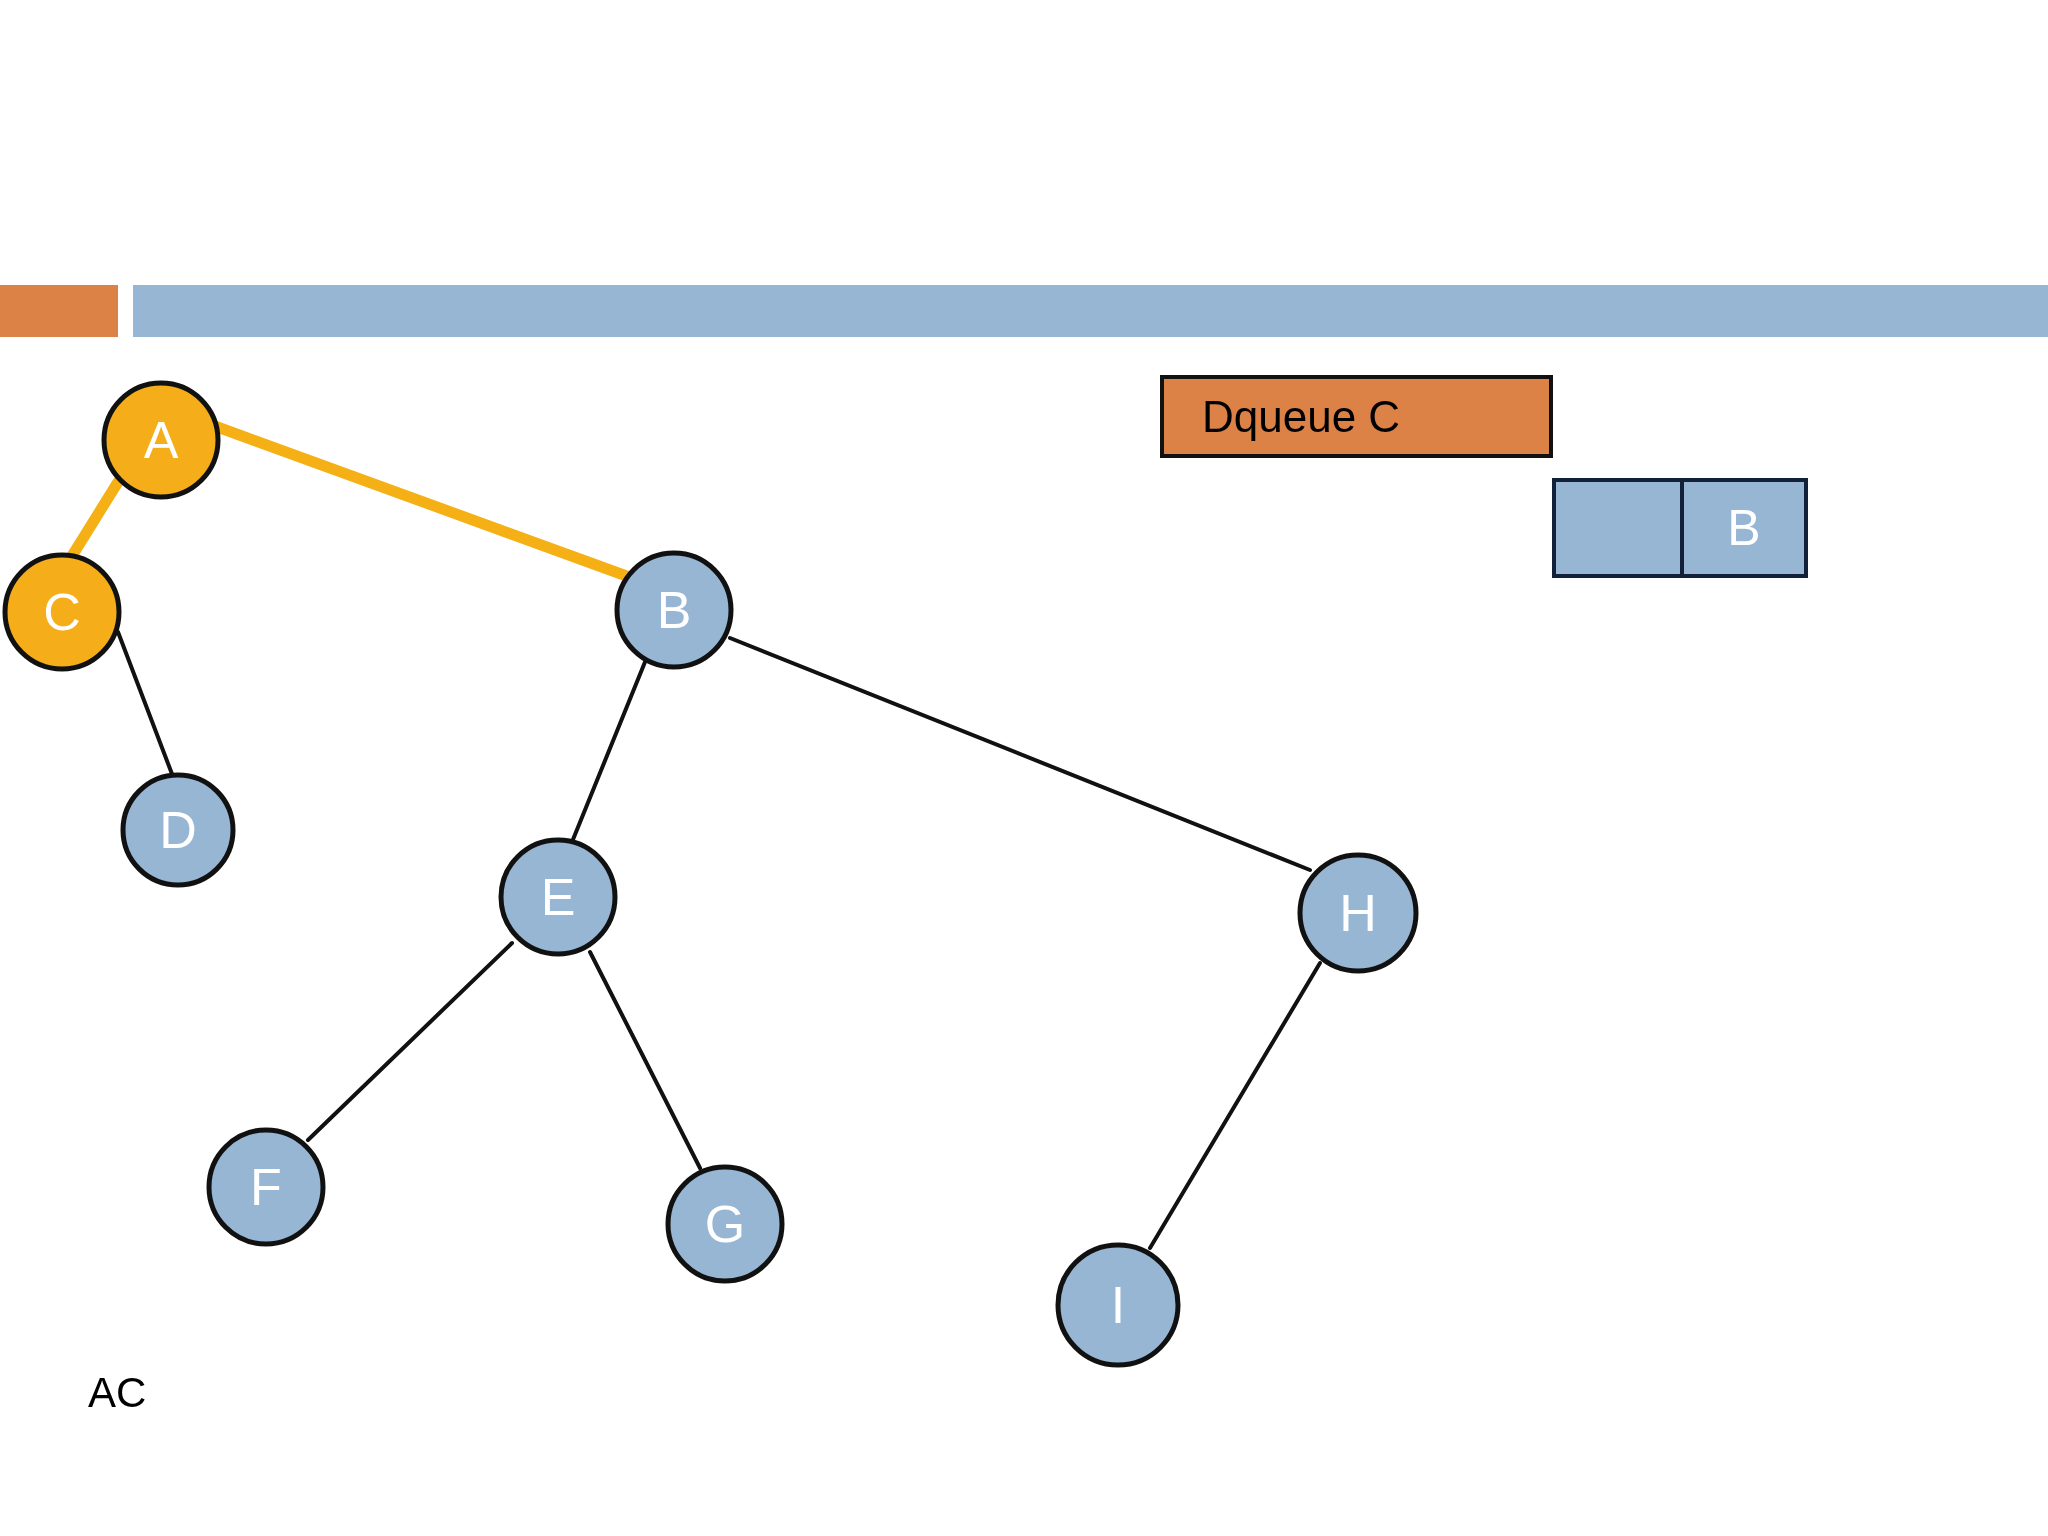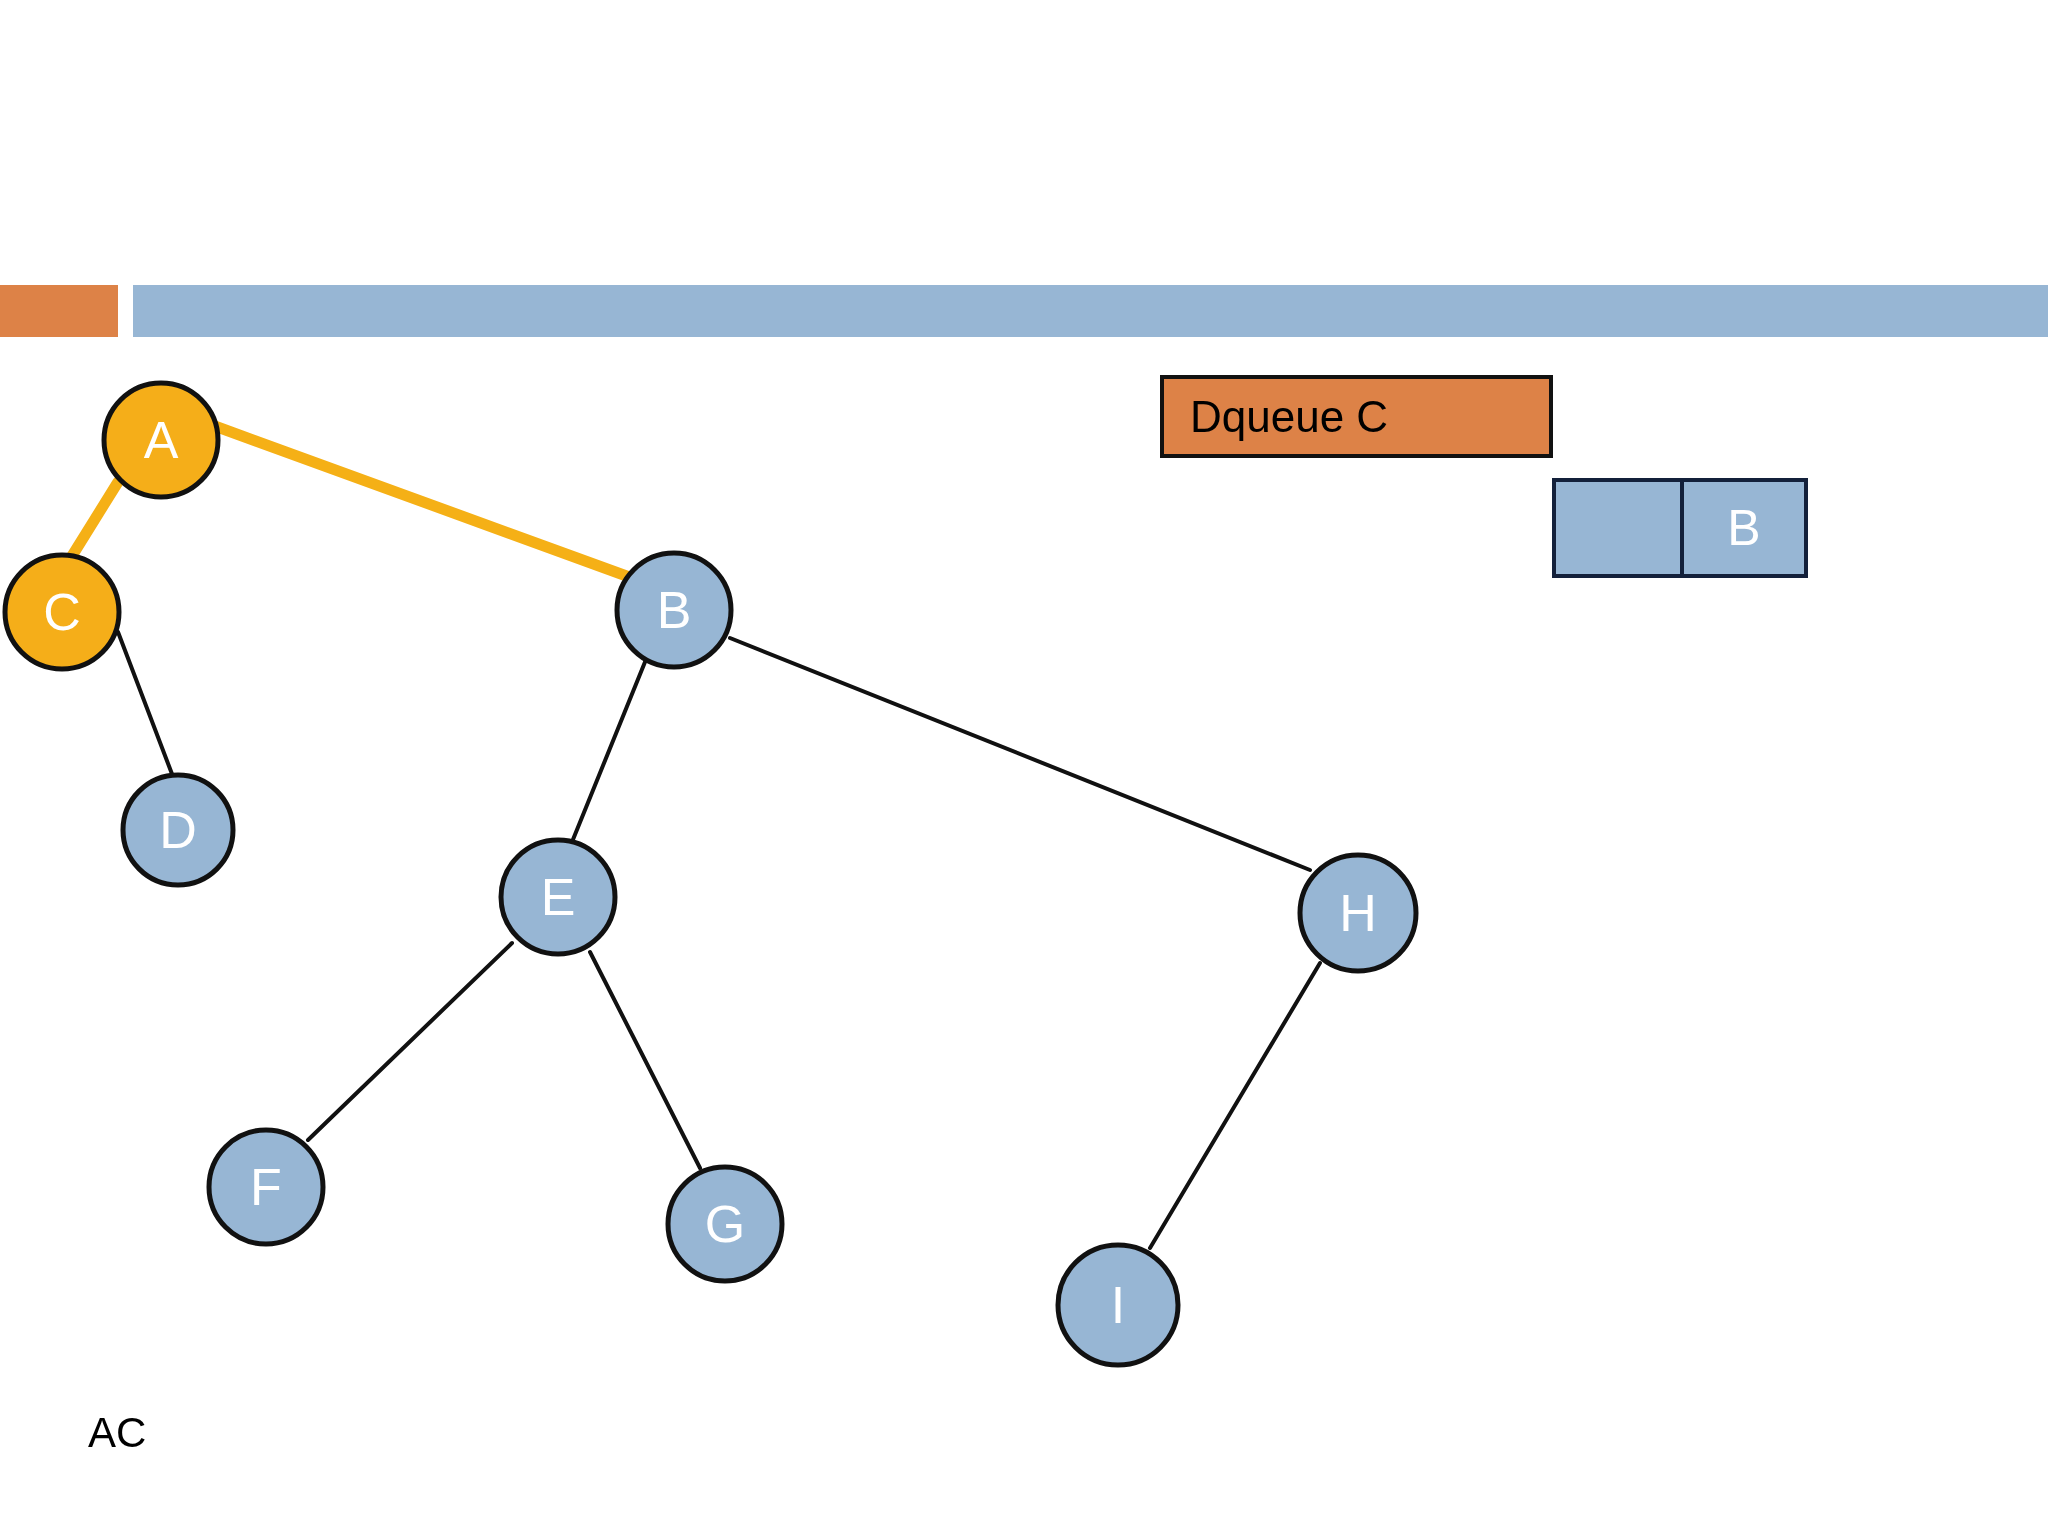--- a/index.html
+++ b/index.html
@@ -69,21 +69,21 @@
     height: 83px;
     background: #DD8247;
     border: 4px solid #111111;
     box-sizing: border-box;
     display: flex;
     align-items: center;
   }
   #dqueue-label {
     color: #000000;
     font-size: 44px;
-    padding-left: 26px;
+    padding-left: 38px;
     line-height: 1;
   }
 
   
   #queue-strip {
     position: absolute;
     left: 1552px;
     top: 478px;
     height: 100px;
     display: flex;
@@ -108,21 +108,20 @@
   }
 
   
   #footer-note {
     position: absolute;
     left: 88px;
     top: 1372px;
     color: #000000;
     font-size: 42px;
     line-height: 1;
-    margin-top: 40px;
   }
 </style>
 </head>
 <body style="background: rgb(255, 255, 255);">
 
 <div id="slide-header">
   <div id="accent-bar-orange" style="background: rgb(221, 130, 71);"></div>
   <div id="accent-bar-blue" style="background: rgb(151, 182, 212);"></div>
 </div>
 

